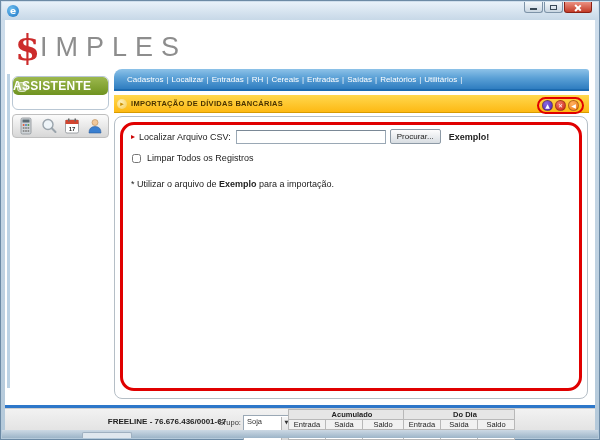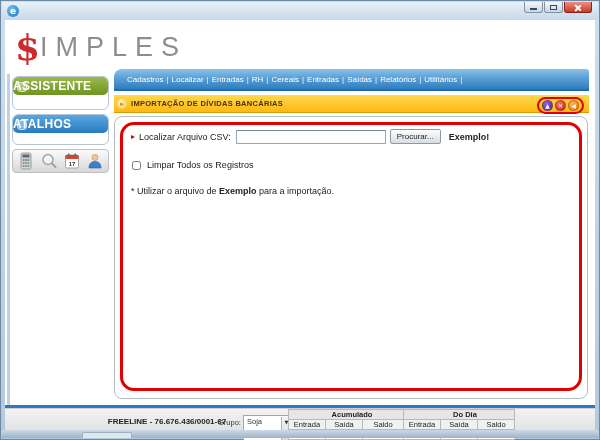--- a/index.html
+++ b/index.html
@@ -81,21 +81,21 @@
   .form { position:absolute; left:16px; top:12px; right:16px; font-size:9px; color:#222; }
   .frow1 { display:flex; align-items:center; }
   .rbullet { color:#cc0000; font-size:8px; margin-right:4px; }
   .flabel { margin-right:5px; }
   .csv-input { width:150px; height:14px; border:1px solid #9aa8b5; border-top-color:#7a8896;
                background:#fff; font-size:9px; padding:0 2px; }
   .browse { height:15px; margin-left:4px; font-size:8px; padding:0 6px;
             border:1px solid #8d9aa6; border-radius:2px;
             background:linear-gradient(#fdfdfd,#d8dde2); color:#222; }
   .example { font-weight:bold; margin-left:8px; cursor:pointer; }
-  .frow2 { display:flex; align-items:flex-end; margin-top:16px; }
+  .frow2 { display:flex; align-items:flex-end; margin-top:9px; }
   .chk { width:9px; height:9px; margin:0 6px 0 1px; accent-color:#7aa6d8; }
   .frow3 { margin-top:16px; }
   .b { font-weight:bold; }
 
   
   .blueline { position:absolute; left:0; right:0; top:385px; height:3px; background:#2e77c9; }
   .statusbar { position:absolute; left:0; right:0; top:388px; bottom:0;
                background:linear-gradient(#f2f2f2,#e2e2e2); border-top:1px solid #cfcfcf; }
   .company { position:absolute; left:47px; top:8px; width:230px; text-align:center;
              font-size:8px; font-weight:bold; color:#222; }
@@ -174,24 +174,20 @@
         <span class="cbtn orange glyph">◀</span>
       </div>
     </div>
 
     <div class="sidebar">
       <div class="edge-strip"></div>
       <div class="panel">
         <div class="phead green">ASSISTENTE</div>
         <div class="pbody-a"></div>
       </div>
-      <div class="panel">
-        <div class="phead blue">ATALHOS</div>
-        <div class="pbody-b"></div>
-      </div>
       <div class="toolbar">
         <svg class="ticon" viewBox="0 0 18 18">
           <rect x="4" y="1" width="10" height="16" rx="1.5" fill="#cfd4d8" stroke="#8a9096" stroke-width="0.8"></rect>
           <rect x="5.5" y="2.5" width="7" height="3" fill="#5a6a72"></rect>
           <circle cx="6.6" cy="8" r="1" fill="#e05a3a"></circle>
             <circle cx="9" cy="8" r="1" fill="#4a7fc0"></circle>
             <circle cx="11.4" cy="8" r="1" fill="#5a9a4a"></circle>
           <circle cx="6.6" cy="11" r="1" fill="#888"></circle>
             <circle cx="9" cy="11" r="1" fill="#888"></circle>
             <circle cx="11.4" cy="11" r="1" fill="#888"></circle>

